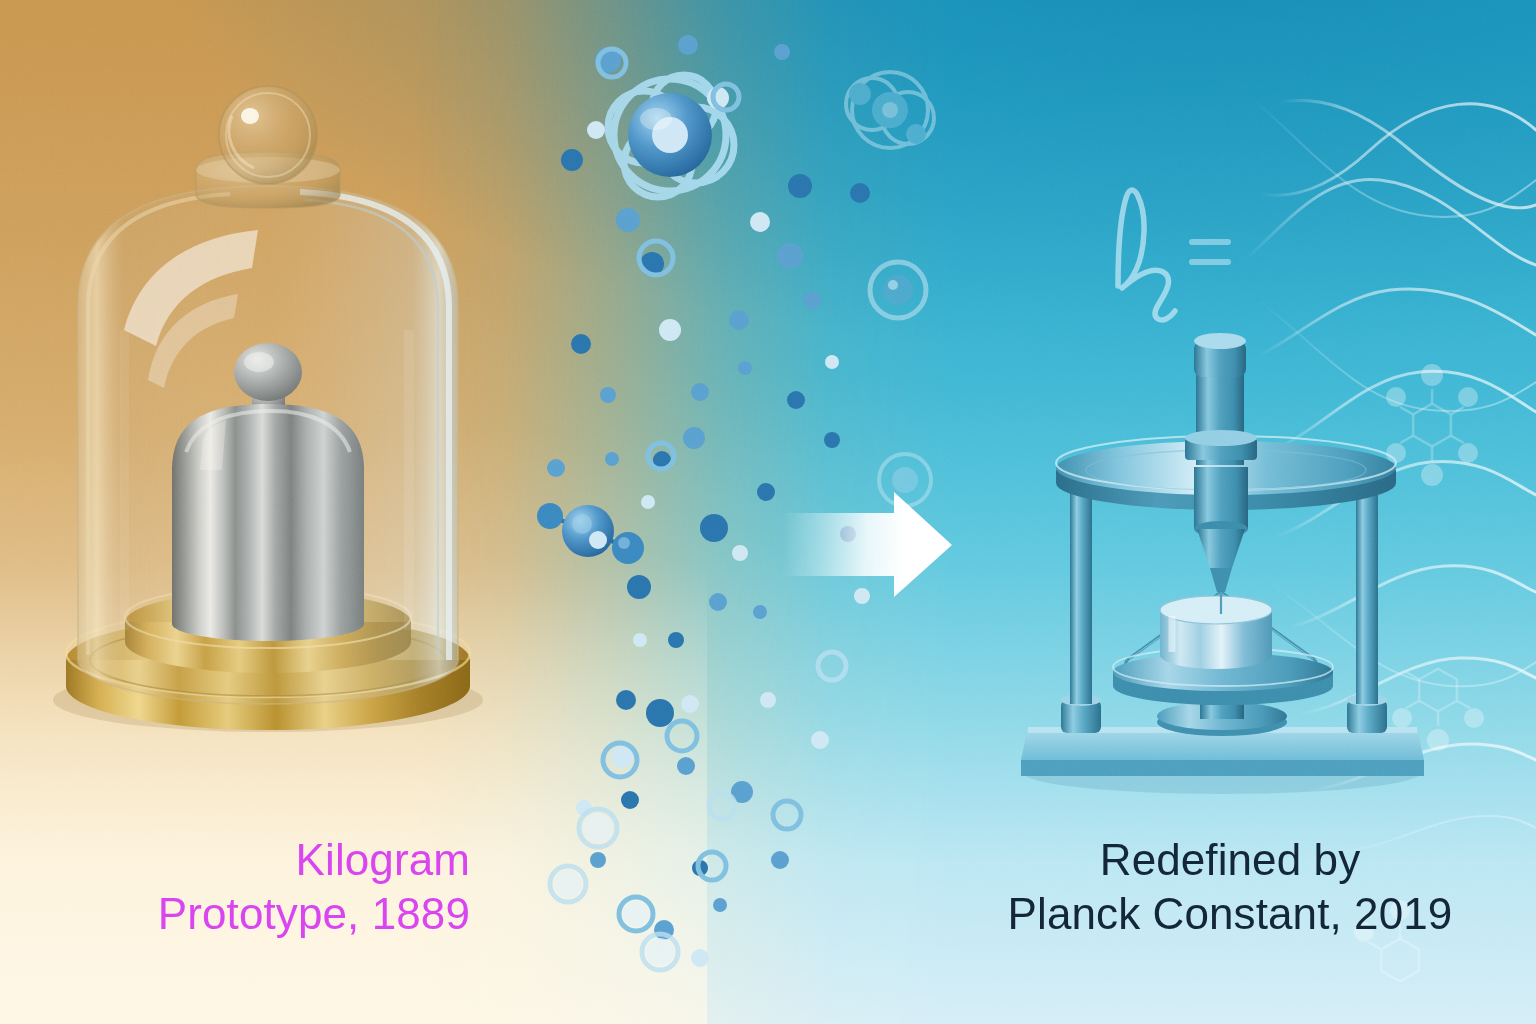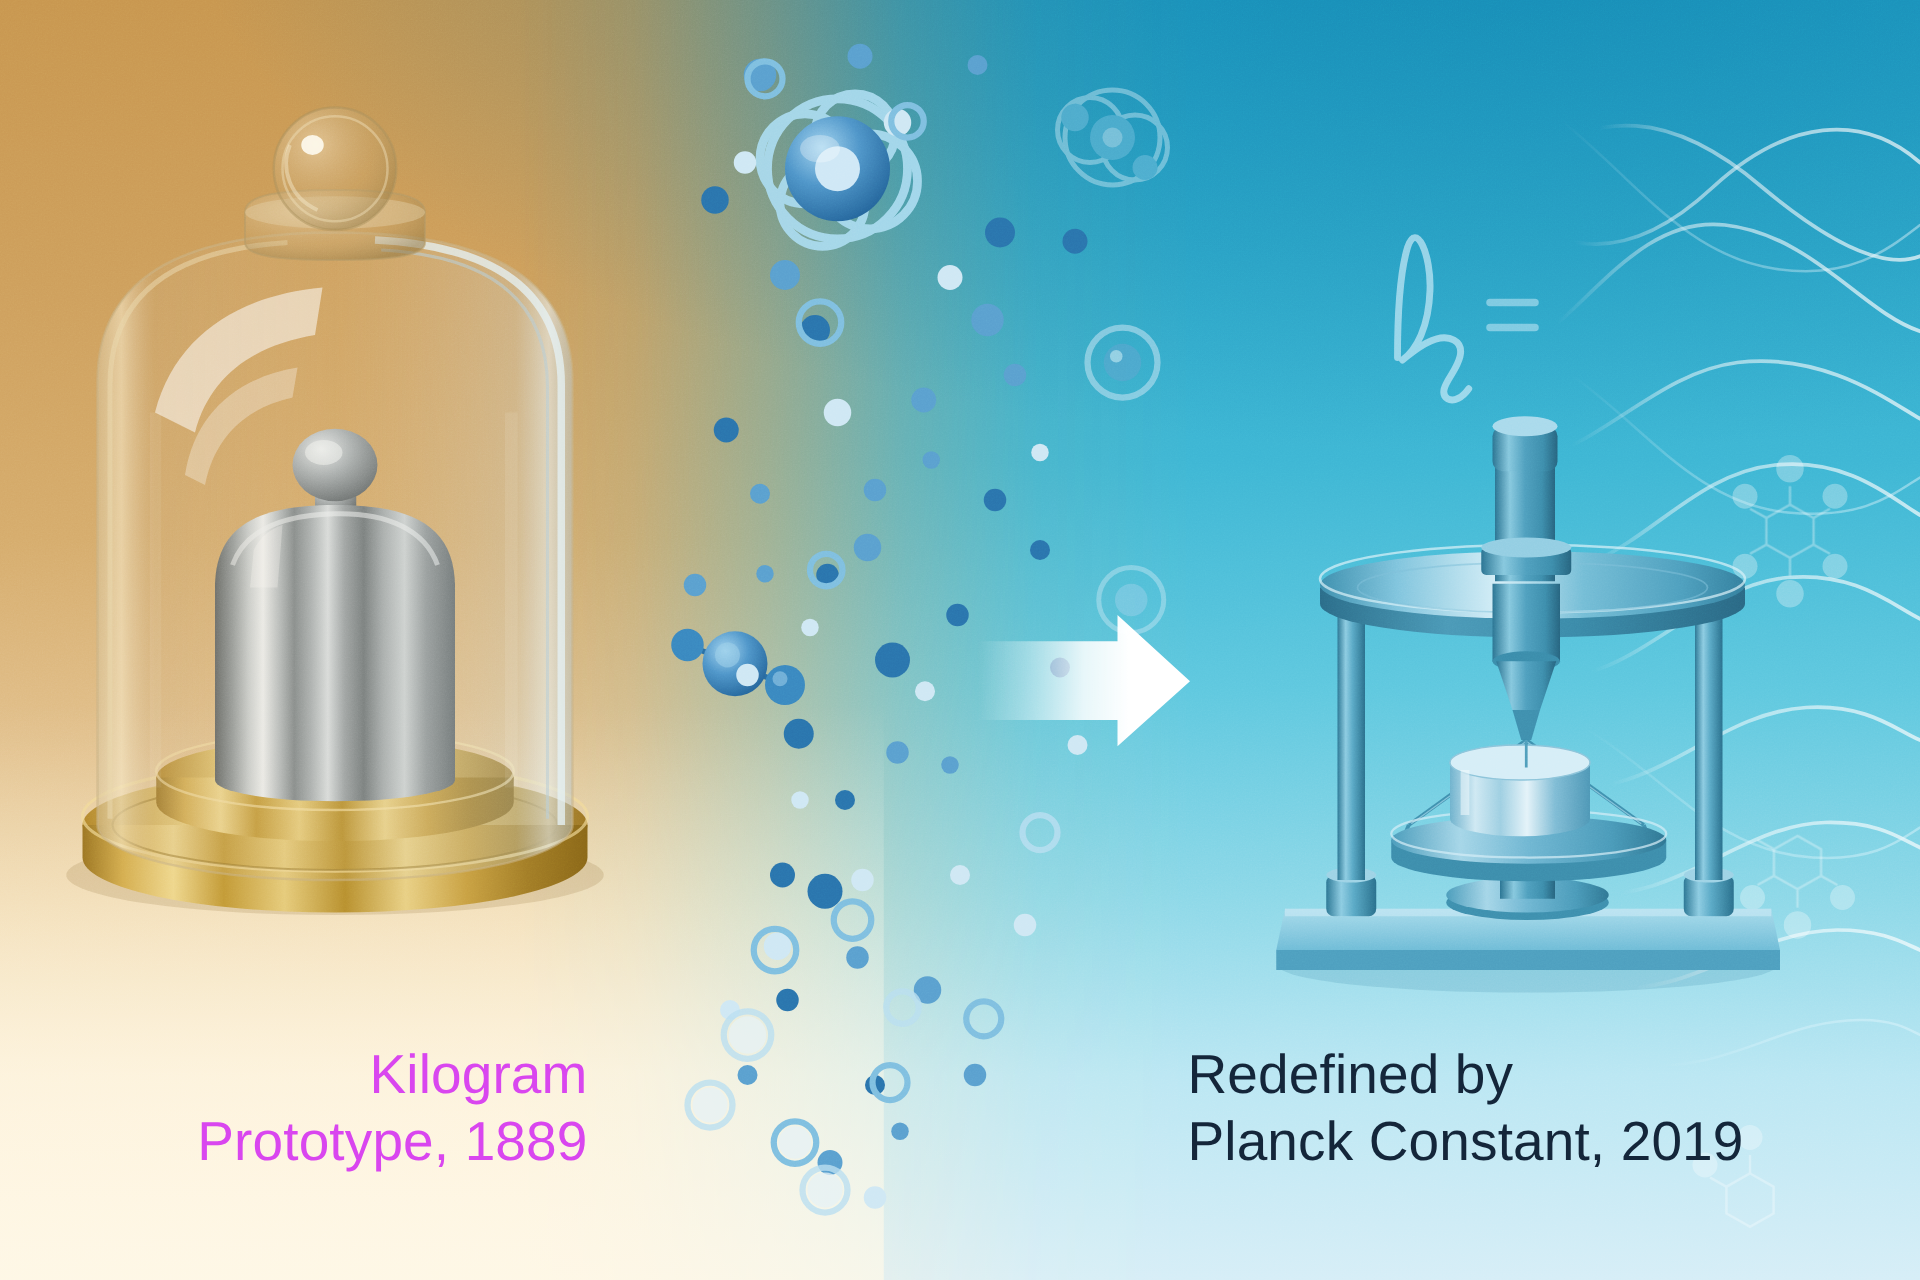--- a/index.html
+++ b/index.html
@@ -76,20 +76,21 @@
   }
   #cap-left{
     left:0;width:470px;top:833px;
     text-align:right;
     color:#d946ef;
     font-size:44px;
     font-weight:400;
   }
   #cap-right{
     left:950px;width:560px;top:833px;
+    text-align:center;
     color:#14263a;
     font-size:44px;
     font-weight:400;
   }
 </style>
 </head>
 <body>
 
 <div id="stage">
 

